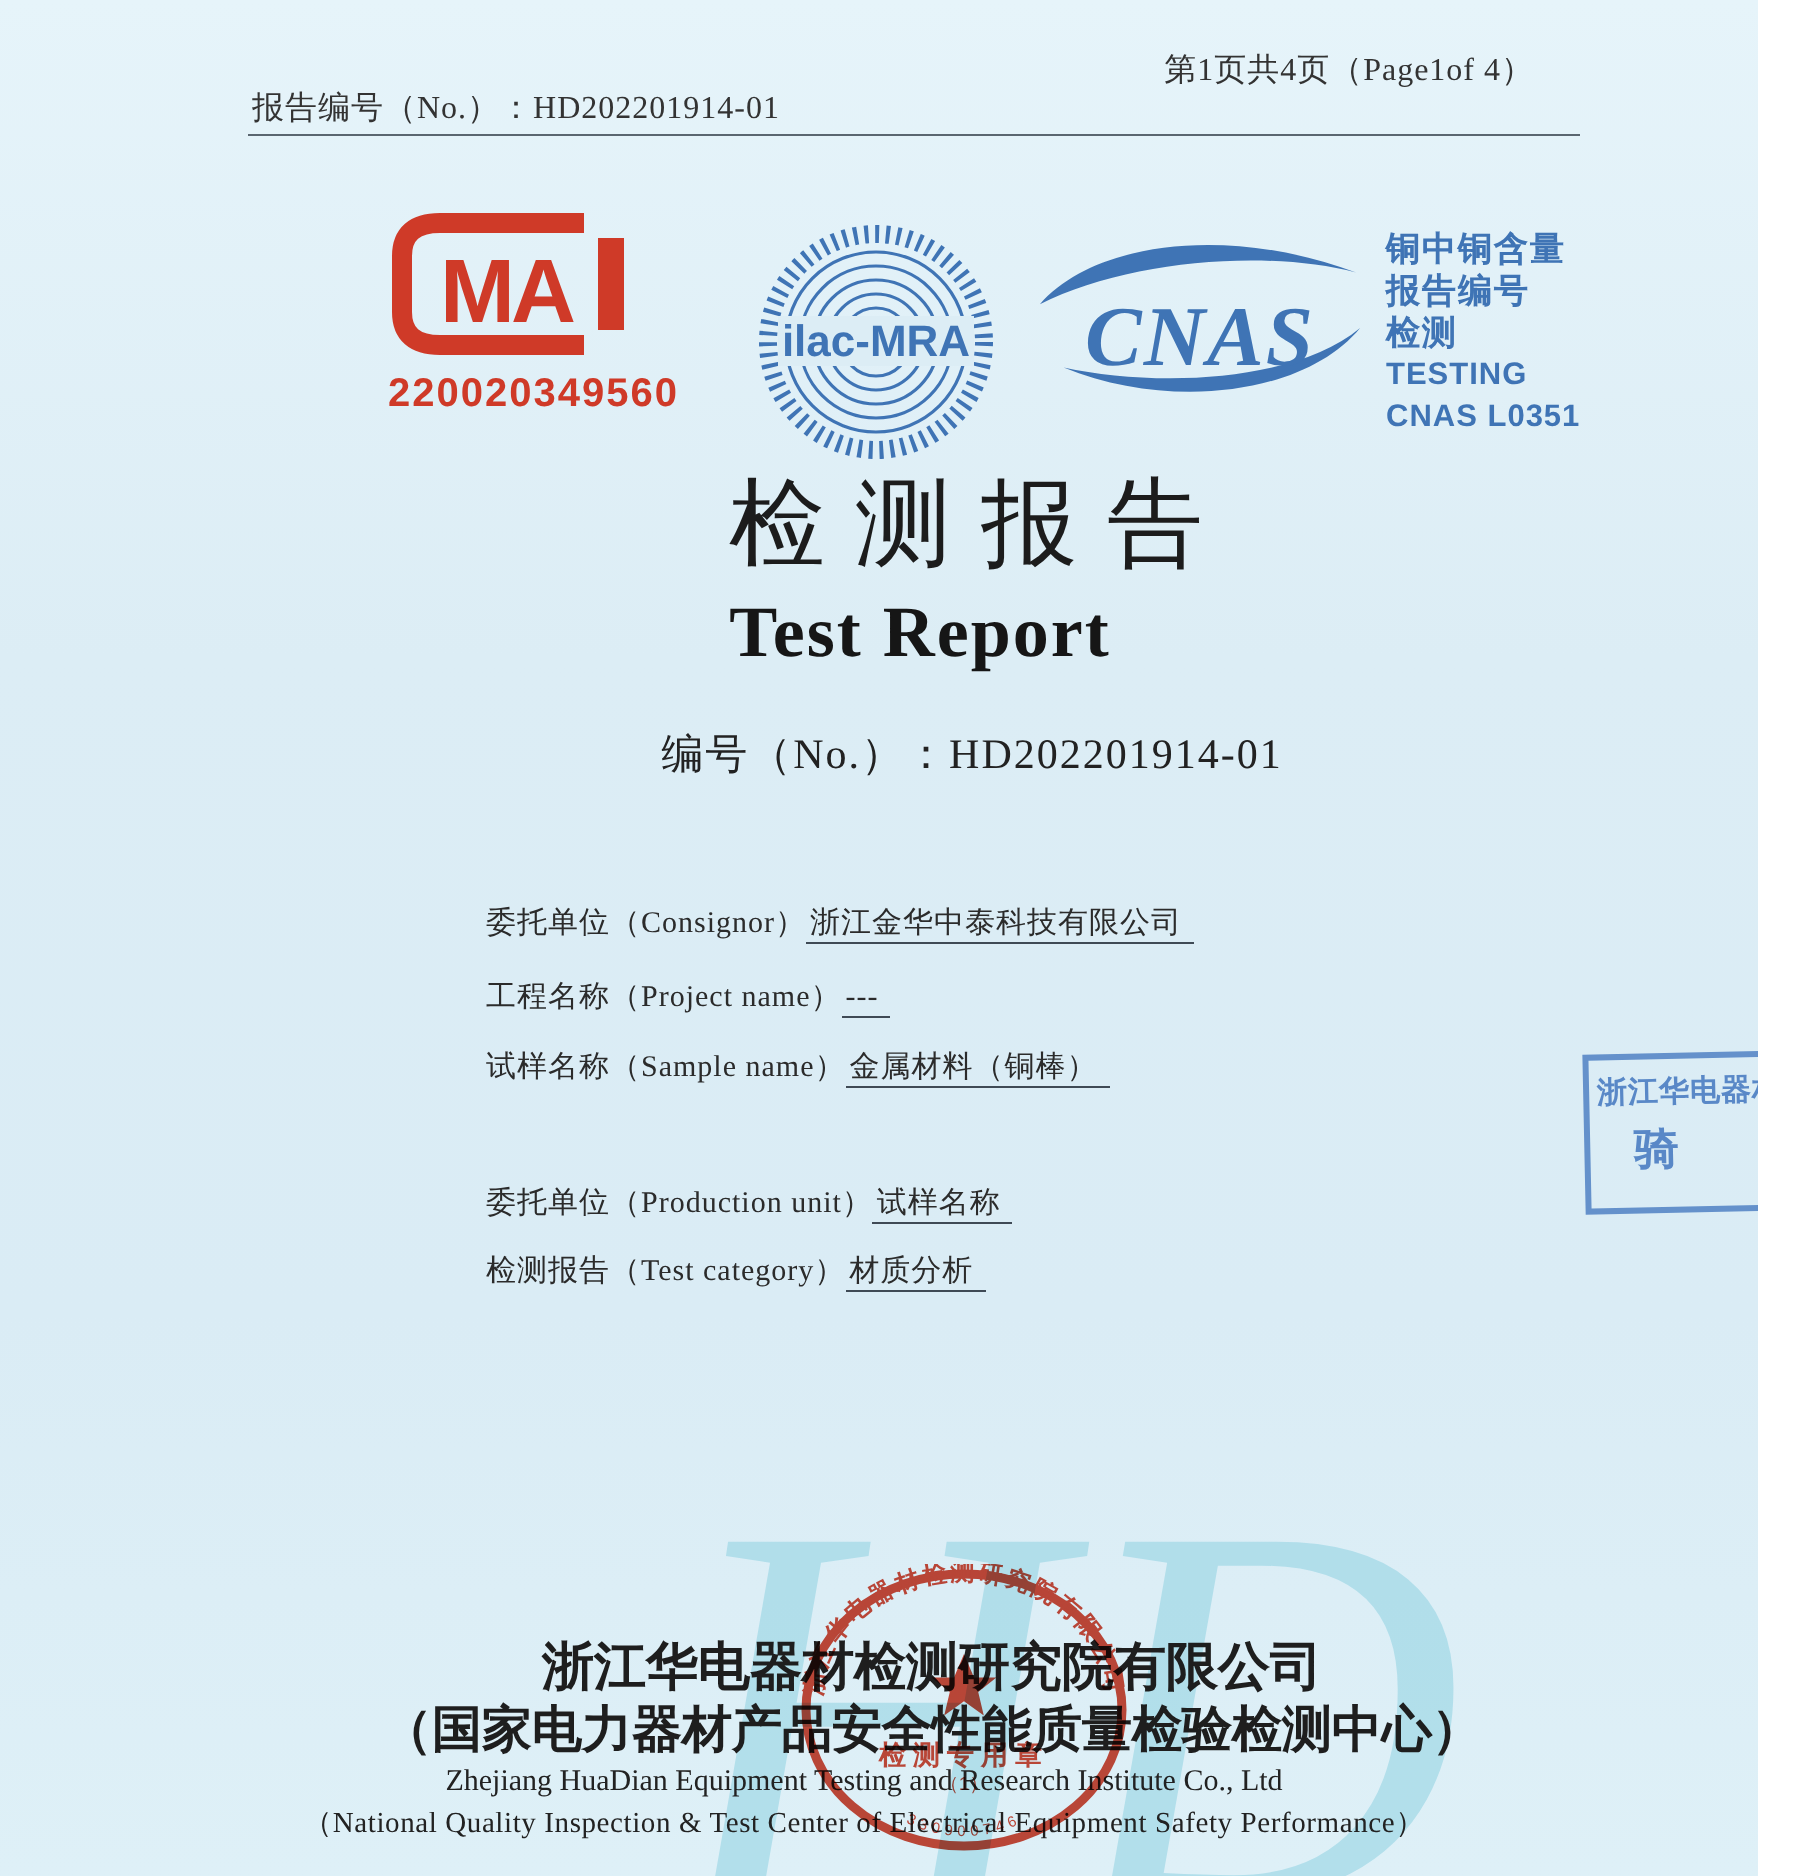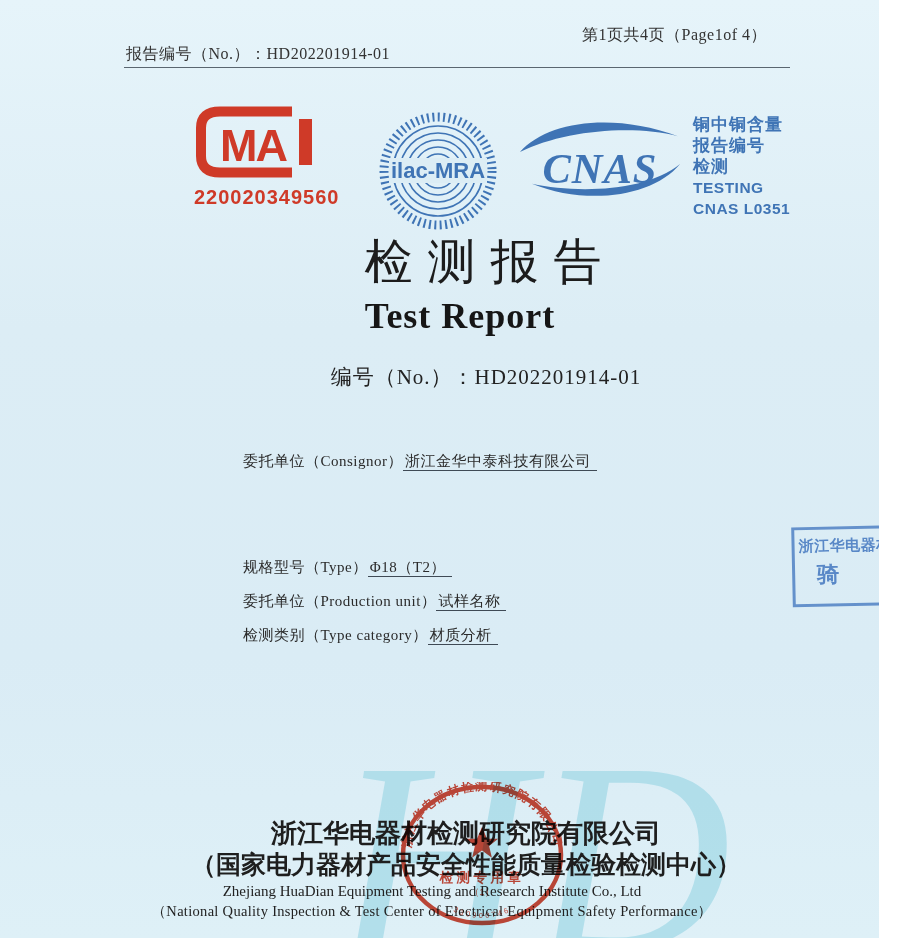--- a/index.html
+++ b/index.html
@@ -94,28 +94,31 @@
     <div class="en">CNAS L0351</div>
   </div>
 
   <div class="title-cn">检测报告</div>
   <div class="title-en">Test Report</div>
   <div class="report-no">编号（No.）：HD202201914-01</div>
 
   <div class="field" style="top:452px">
     <span>委托单位（Consignor）</span><span class="val">浙江金华中泰科技有限公司</span>
   </div>
-  <div class="field" style="top:558px">
-    <span>规格型号（Type）</span><span class="val">Φ18（T2）</span>
+  <div class="field" style="top:489px">
+    <span>工程名称（Project name）</span><span class="val">---</span>
+  </div>
+  <div class="field" style="top:524px">
+    <span>试样名称（Sample name）</span><span class="val">金属材料（铜棒）</span>
   </div>
   <div class="field" style="top:592px">
     <span>委托单位（Production unit）</span><span class="val">试样名称</span>
   </div>
   <div class="field" style="top:626px">
-    <span>检测类别（Type category）</span><span class="val">材质分析</span>
+    <span>检测报告（Test category）</span><span class="val">材质分析</span>
   </div>
 
   <div class="riding-seal">
     <div class="l1">浙江华电器材检测研</div>
     <div class="l2">骑 缝</div>
   </div>
 
   <div class="watermark">HD</div>
 
   <div class="ft ft-cn1">浙江华电器材检测研究院有限公司</div>

